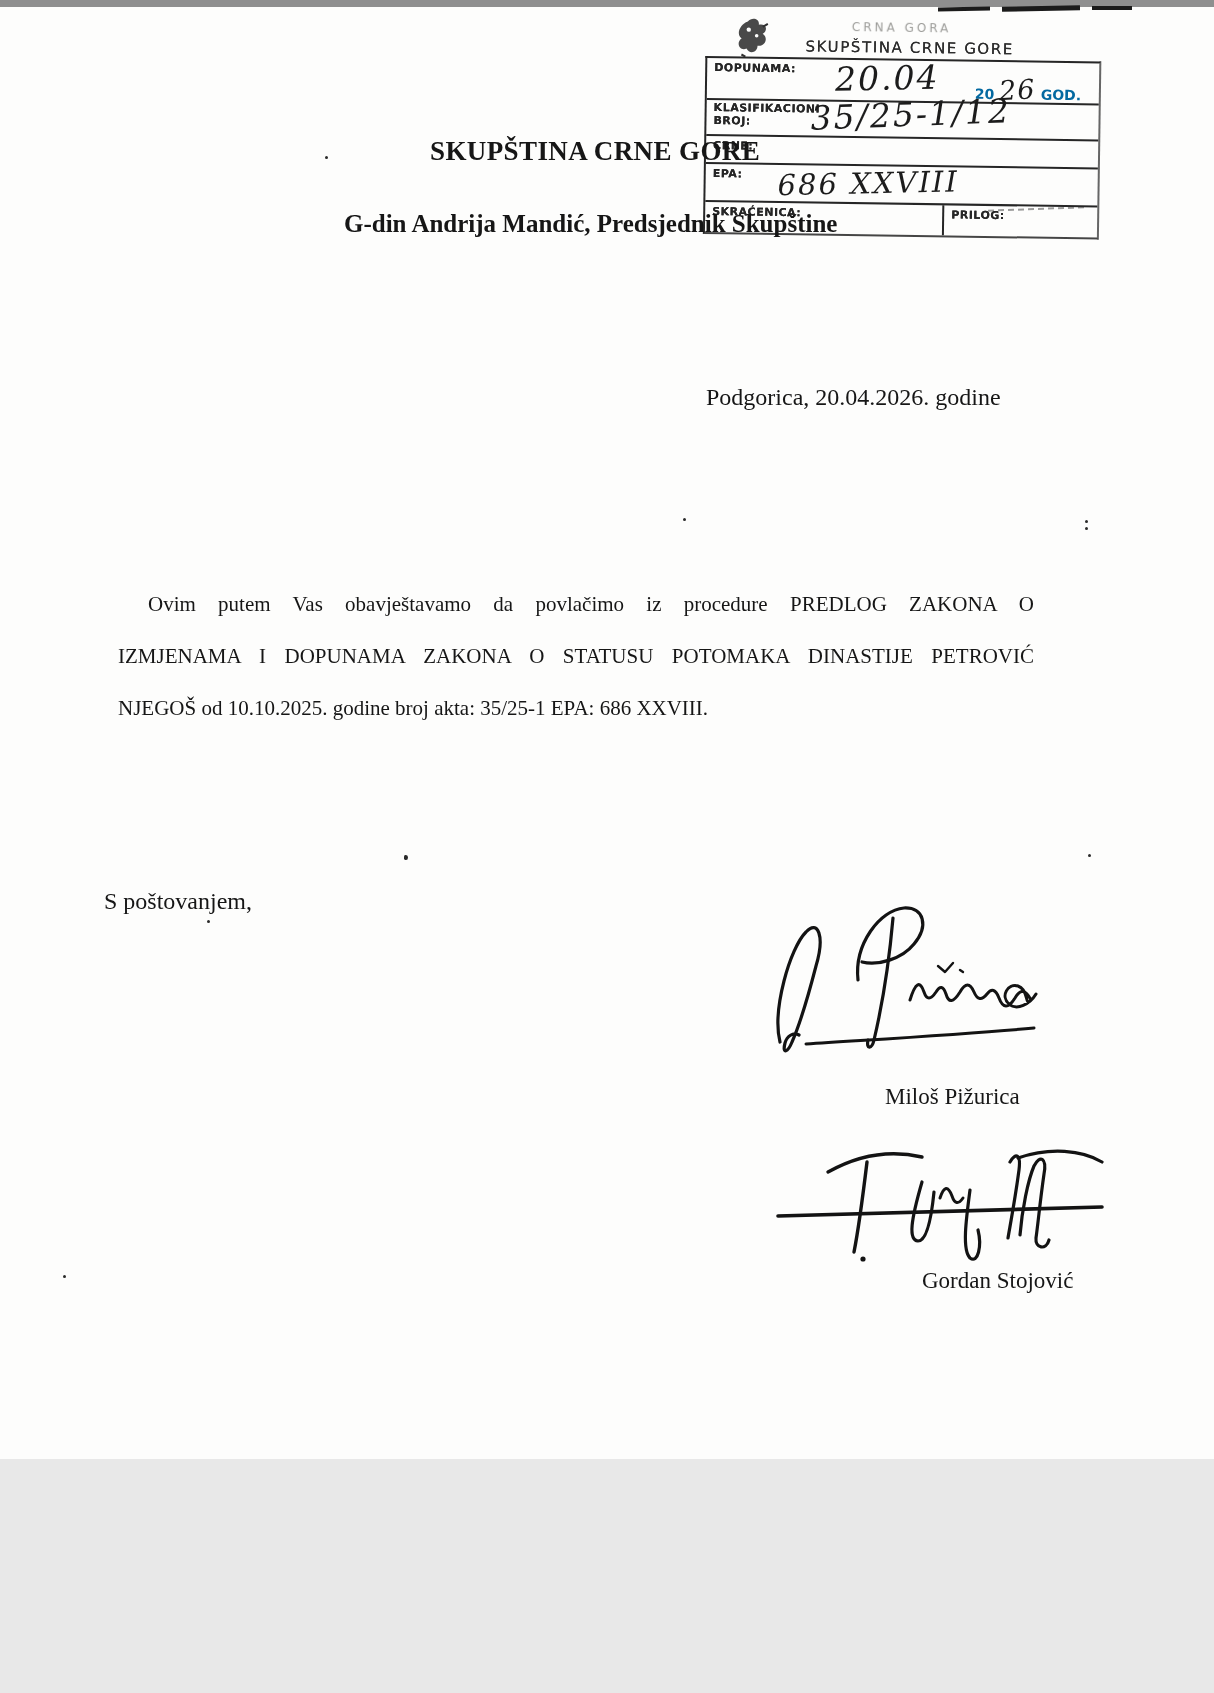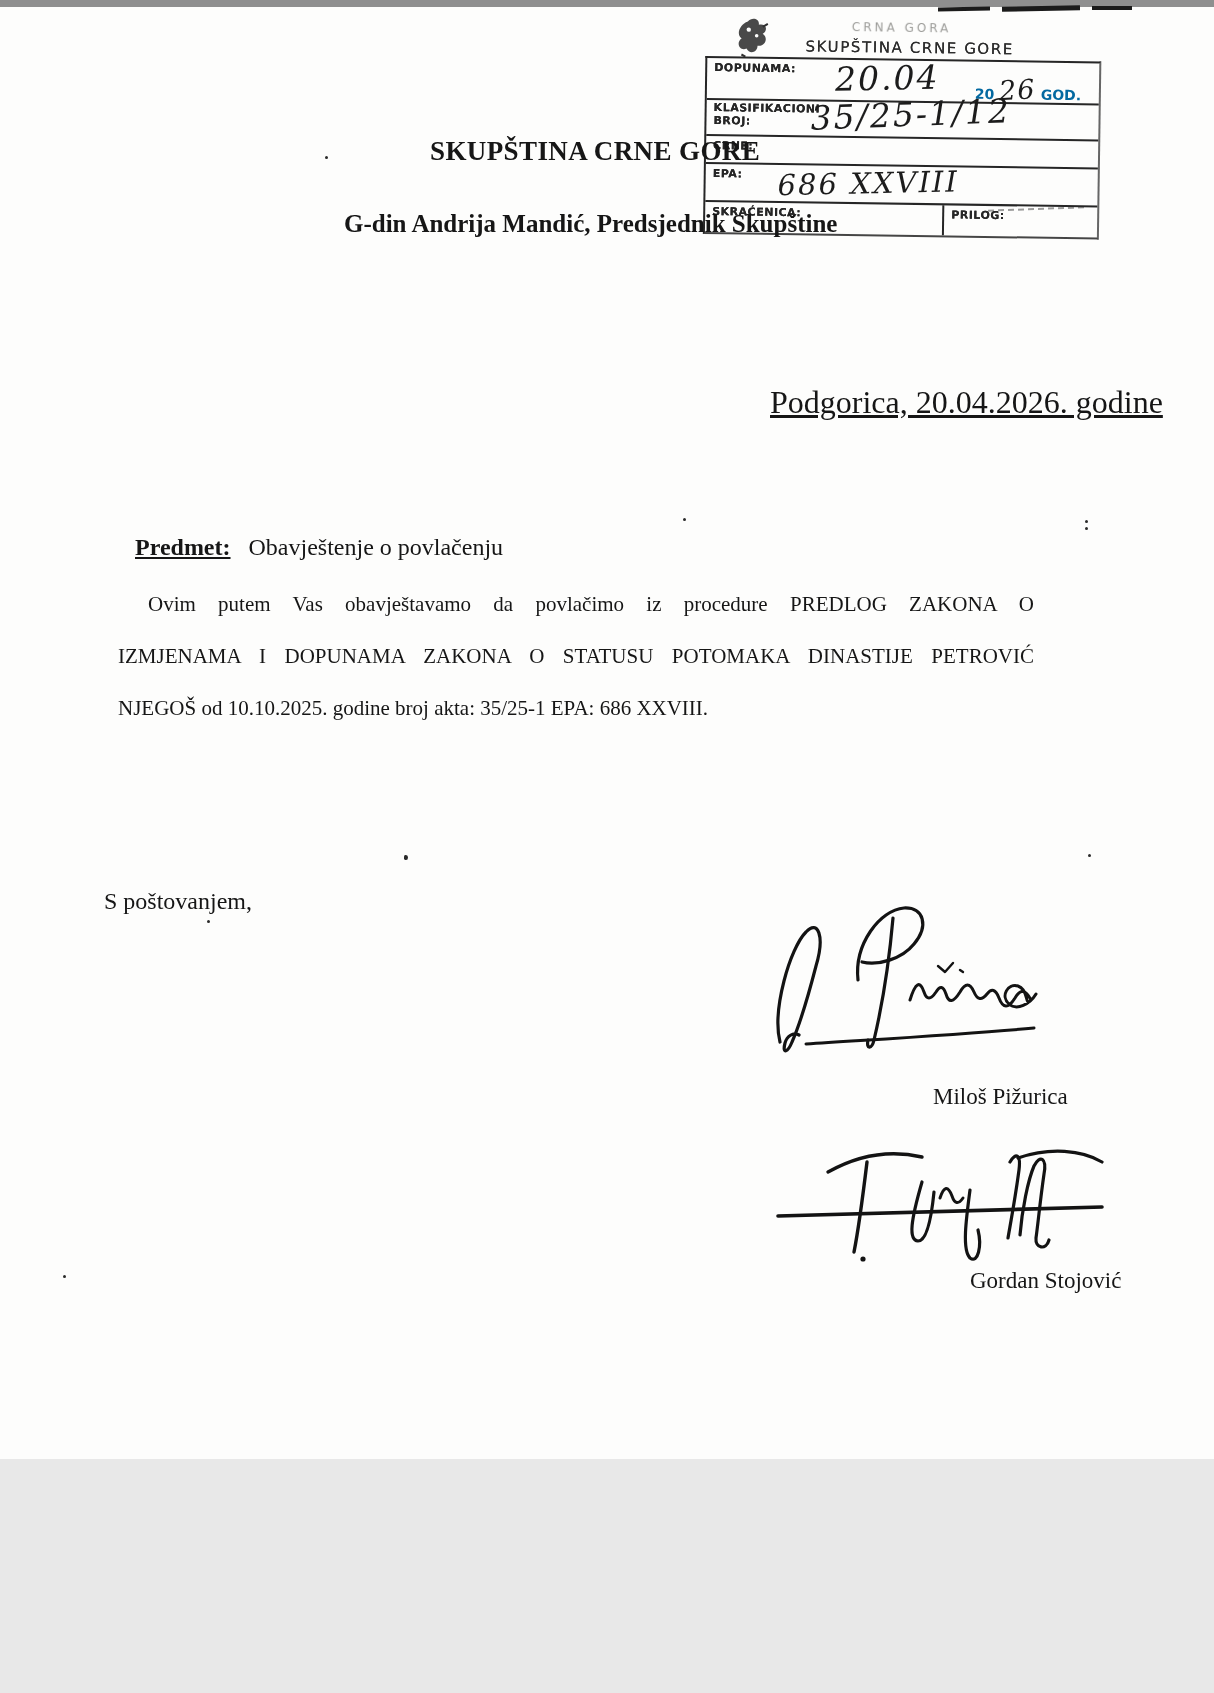--- a/index.html
+++ b/index.html
@@ -51,29 +51,29 @@
   .year-group{position:absolute;left:268px;top:12px;display:flex;align-items:baseline;gap:5px;white-space:nowrap;}
   .year-print{font-size:14px;color:#0369a1;font-weight:700;}
   .year-hand{font-family:"DejaVu Serif",serif;font-style:italic;font-size:27px;color:#1c1c1c;transform:rotate(-4deg);letter-spacing:1px;}
   .hv-klas{left:104px;top:-8px;font-size:33px;transform:rotate(-3deg);}
   .hv-epa{left:72px;top:0px;font-size:29px;transform:rotate(-2deg);}
   .lbl-klas{width:95px;top:2px;}
 
   
   .title{position:absolute;left:430px;top:136px;font-size:27px;font-weight:700;letter-spacing:.4px;white-space:nowrap;}
   .addressee{position:absolute;left:344px;top:210px;font-size:25px;font-weight:700;white-space:nowrap;}
-  .dateline{position:absolute;left:770px;top:384px;font-size:32px;white-space:nowrap;text-decoration:underline;}
+  .dateline{position:absolute;left:706px;top:384px;font-size:24px;white-space:nowrap;}
   .subject{position:absolute;left:135px;top:534px;font-size:24px;white-space:nowrap;}
   .subject b{text-decoration:underline;}
   .body-par{position:absolute;left:118px;top:578px;width:916px;font-size:21px;line-height:52px;}
   .bline{display:block;}
   .jline{text-align:justify;text-align-last:justify;}
   .indent{text-indent:30px;}
   .closing{position:absolute;left:104px;top:856px;font-size:24px;white-space:nowrap;margin-top:32px;}
-  .sig-name{position:absolute;font-size:23px;white-space:nowrap;margin-left:48px;}
+  .sig-name{position:absolute;font-size:23px;white-space:nowrap;}
   .name-1{left:885px;top:1084px;}
   .name-2{left:922px;top:1268px;}
   .sig-svg{position:absolute;}
   .sig-1{left:762px;top:892px;width:290px;height:170px;}
   .sig-2{left:770px;top:1140px;width:340px;height:128px;}
   .sig-svg path{fill:none;stroke:#131313;stroke-linecap:round;stroke-linejoin:round;}
 </style>
 </head>
 <body>
 
@@ -133,25 +133,20 @@
           <span class="slabel">PRILOG:</span>
         </div>
       </div>
     </div>
   </div>
 
   <div class="title">SKUPŠTINA CRNE GORE</div>
   <div class="addressee">G-din Andrija Mandić, Predsjednik Skupštine</div>
   <div class="dateline">Podgorica, 20.04.2026. godine</div>
 
-  <div class="subject">
-    <b>Predmet:</b>
-    <span>&nbsp;</span>
-    <span>Obavještenje o povlačenju</span>
-  </div>
 
   <div class="body-par">
     <span class="bline jline indent">Ovim putem Vas obavještavamo da povlačimo iz procedure PREDLOG ZAKONA O</span>
     <span class="bline jline">IZMJENAMA I DOPUNAMA ZAKONA O STATUSU POTOMAKA DINASTIJE PETROVIĆ</span>
     <span class="bline">NJEGOŠ od 10.10.2025. godine broj akta: 35/25-1 EPA: 686 XXVIII.</span>
   </div>
 
   <div class="closing">S poštovanjem,</div>
 
   <svg class="sig-svg sig-1" viewBox="0 0 290 170">

